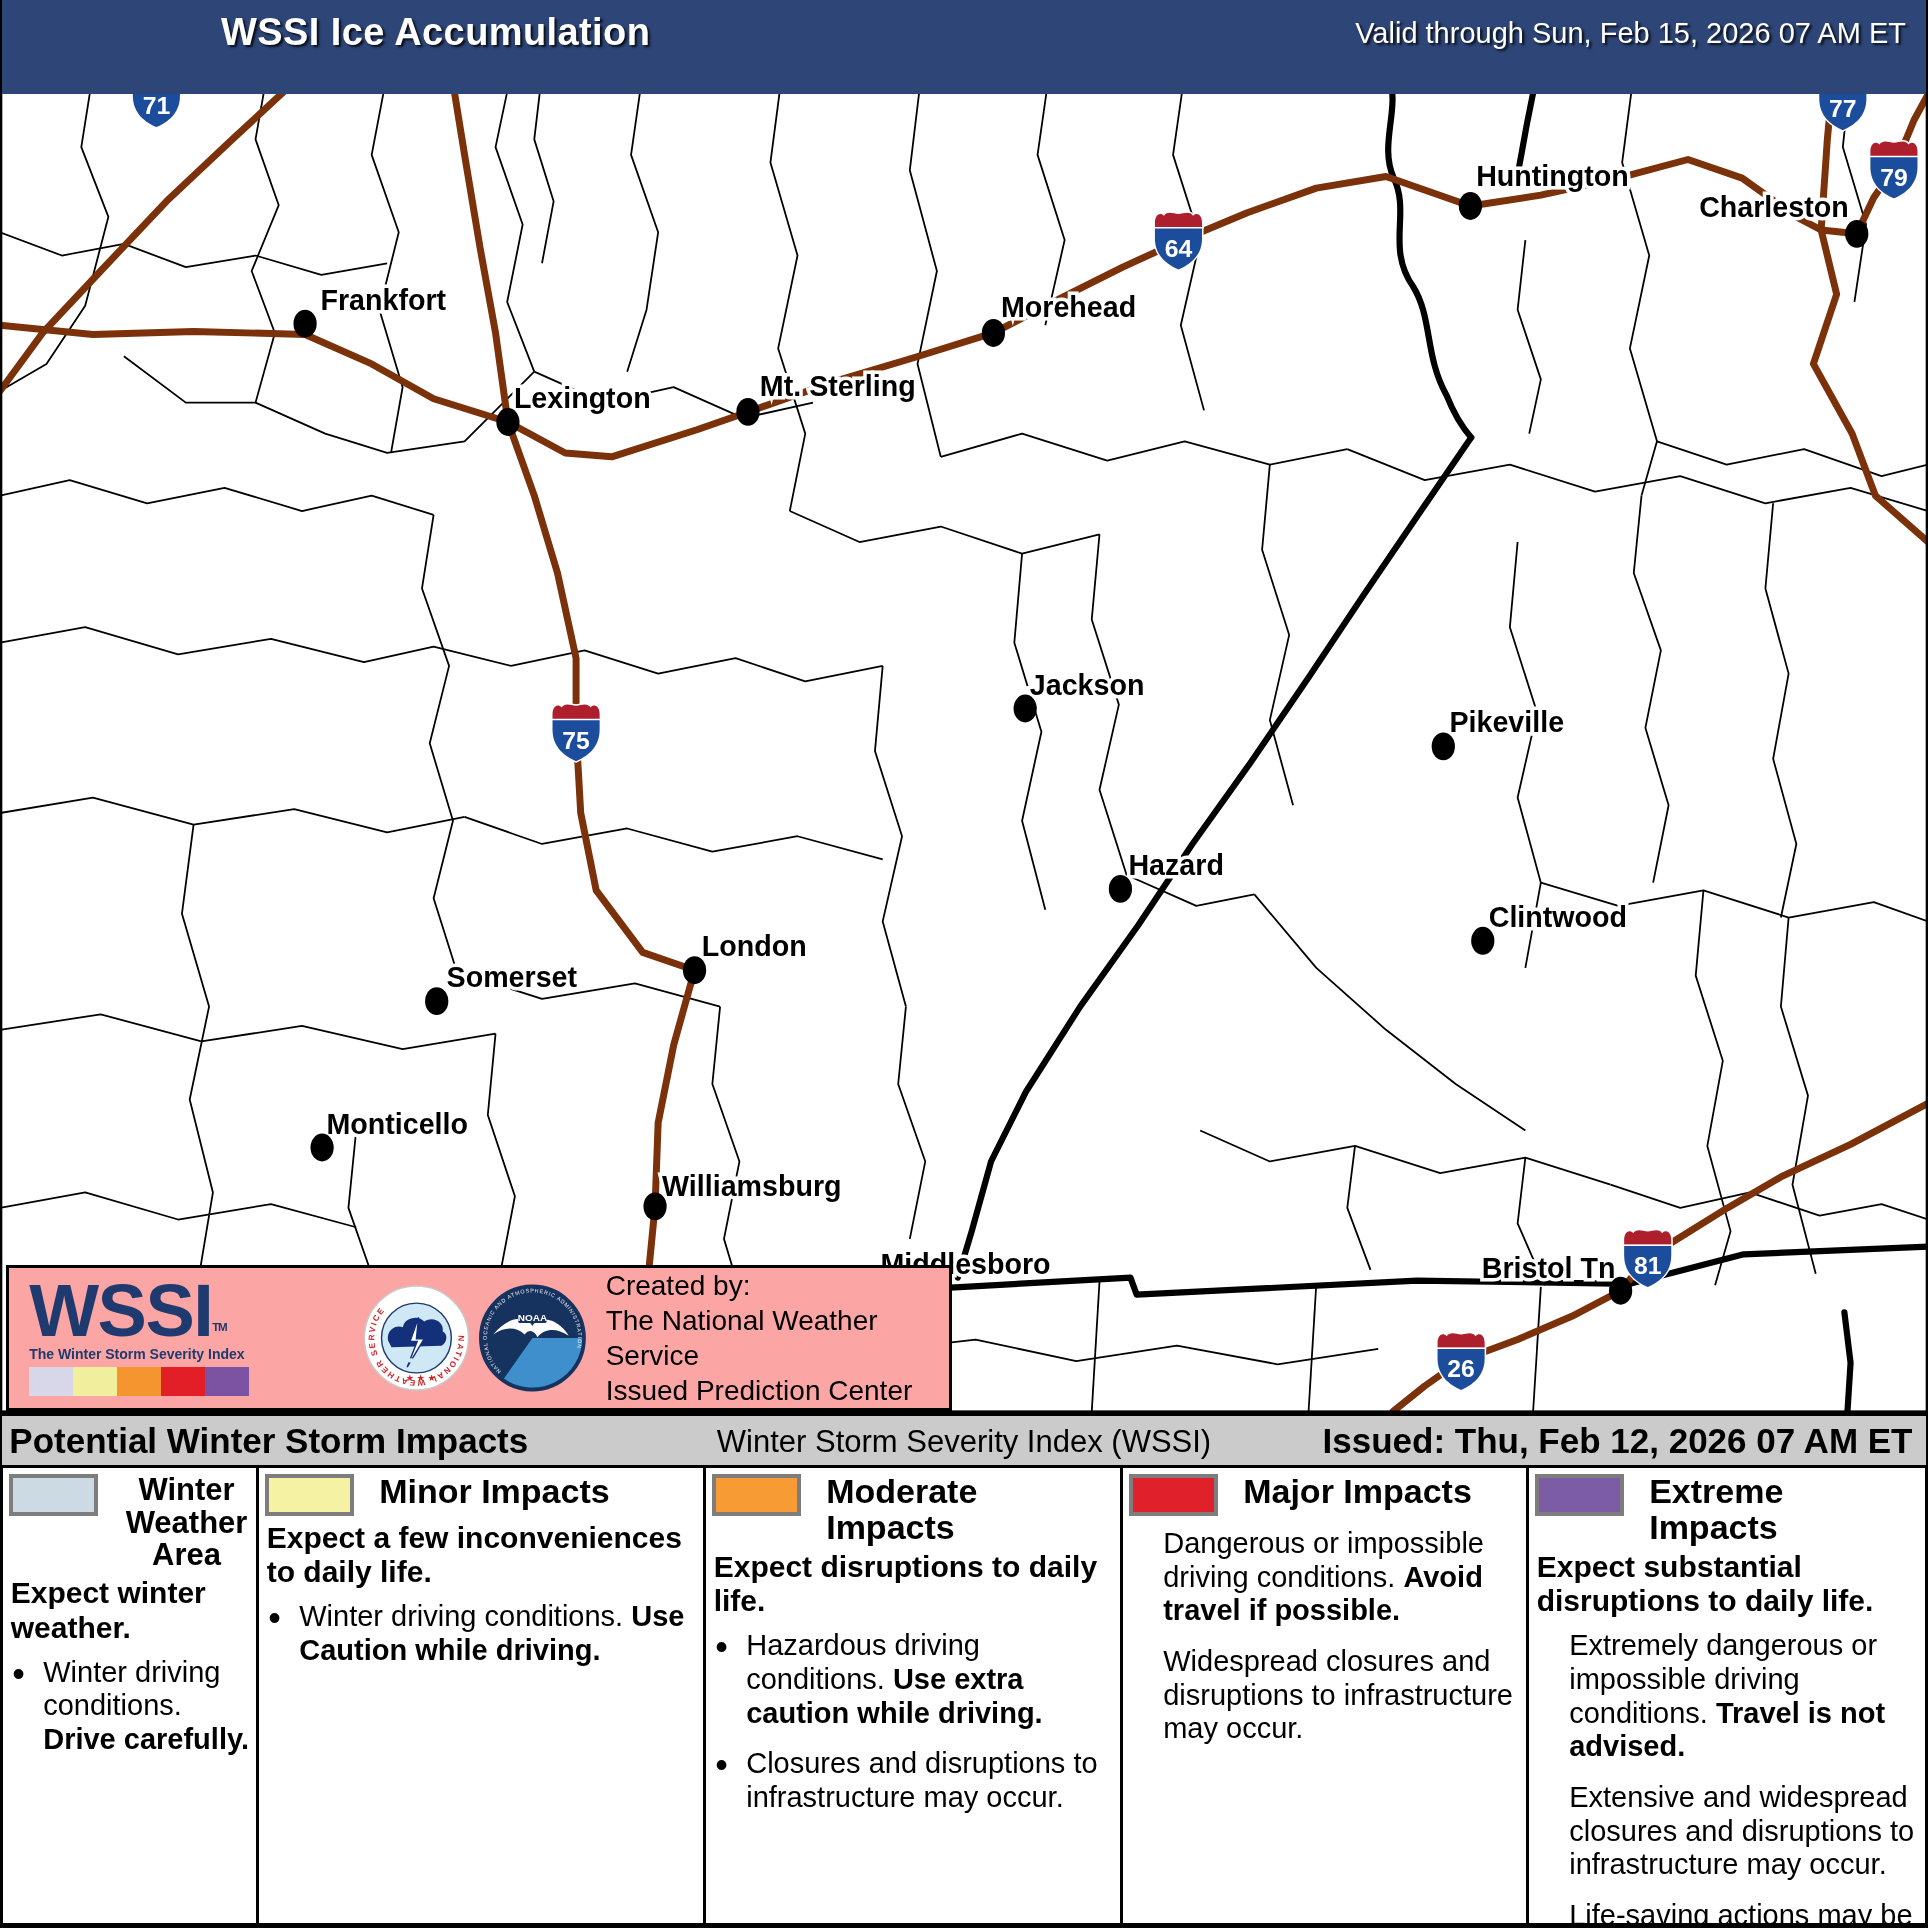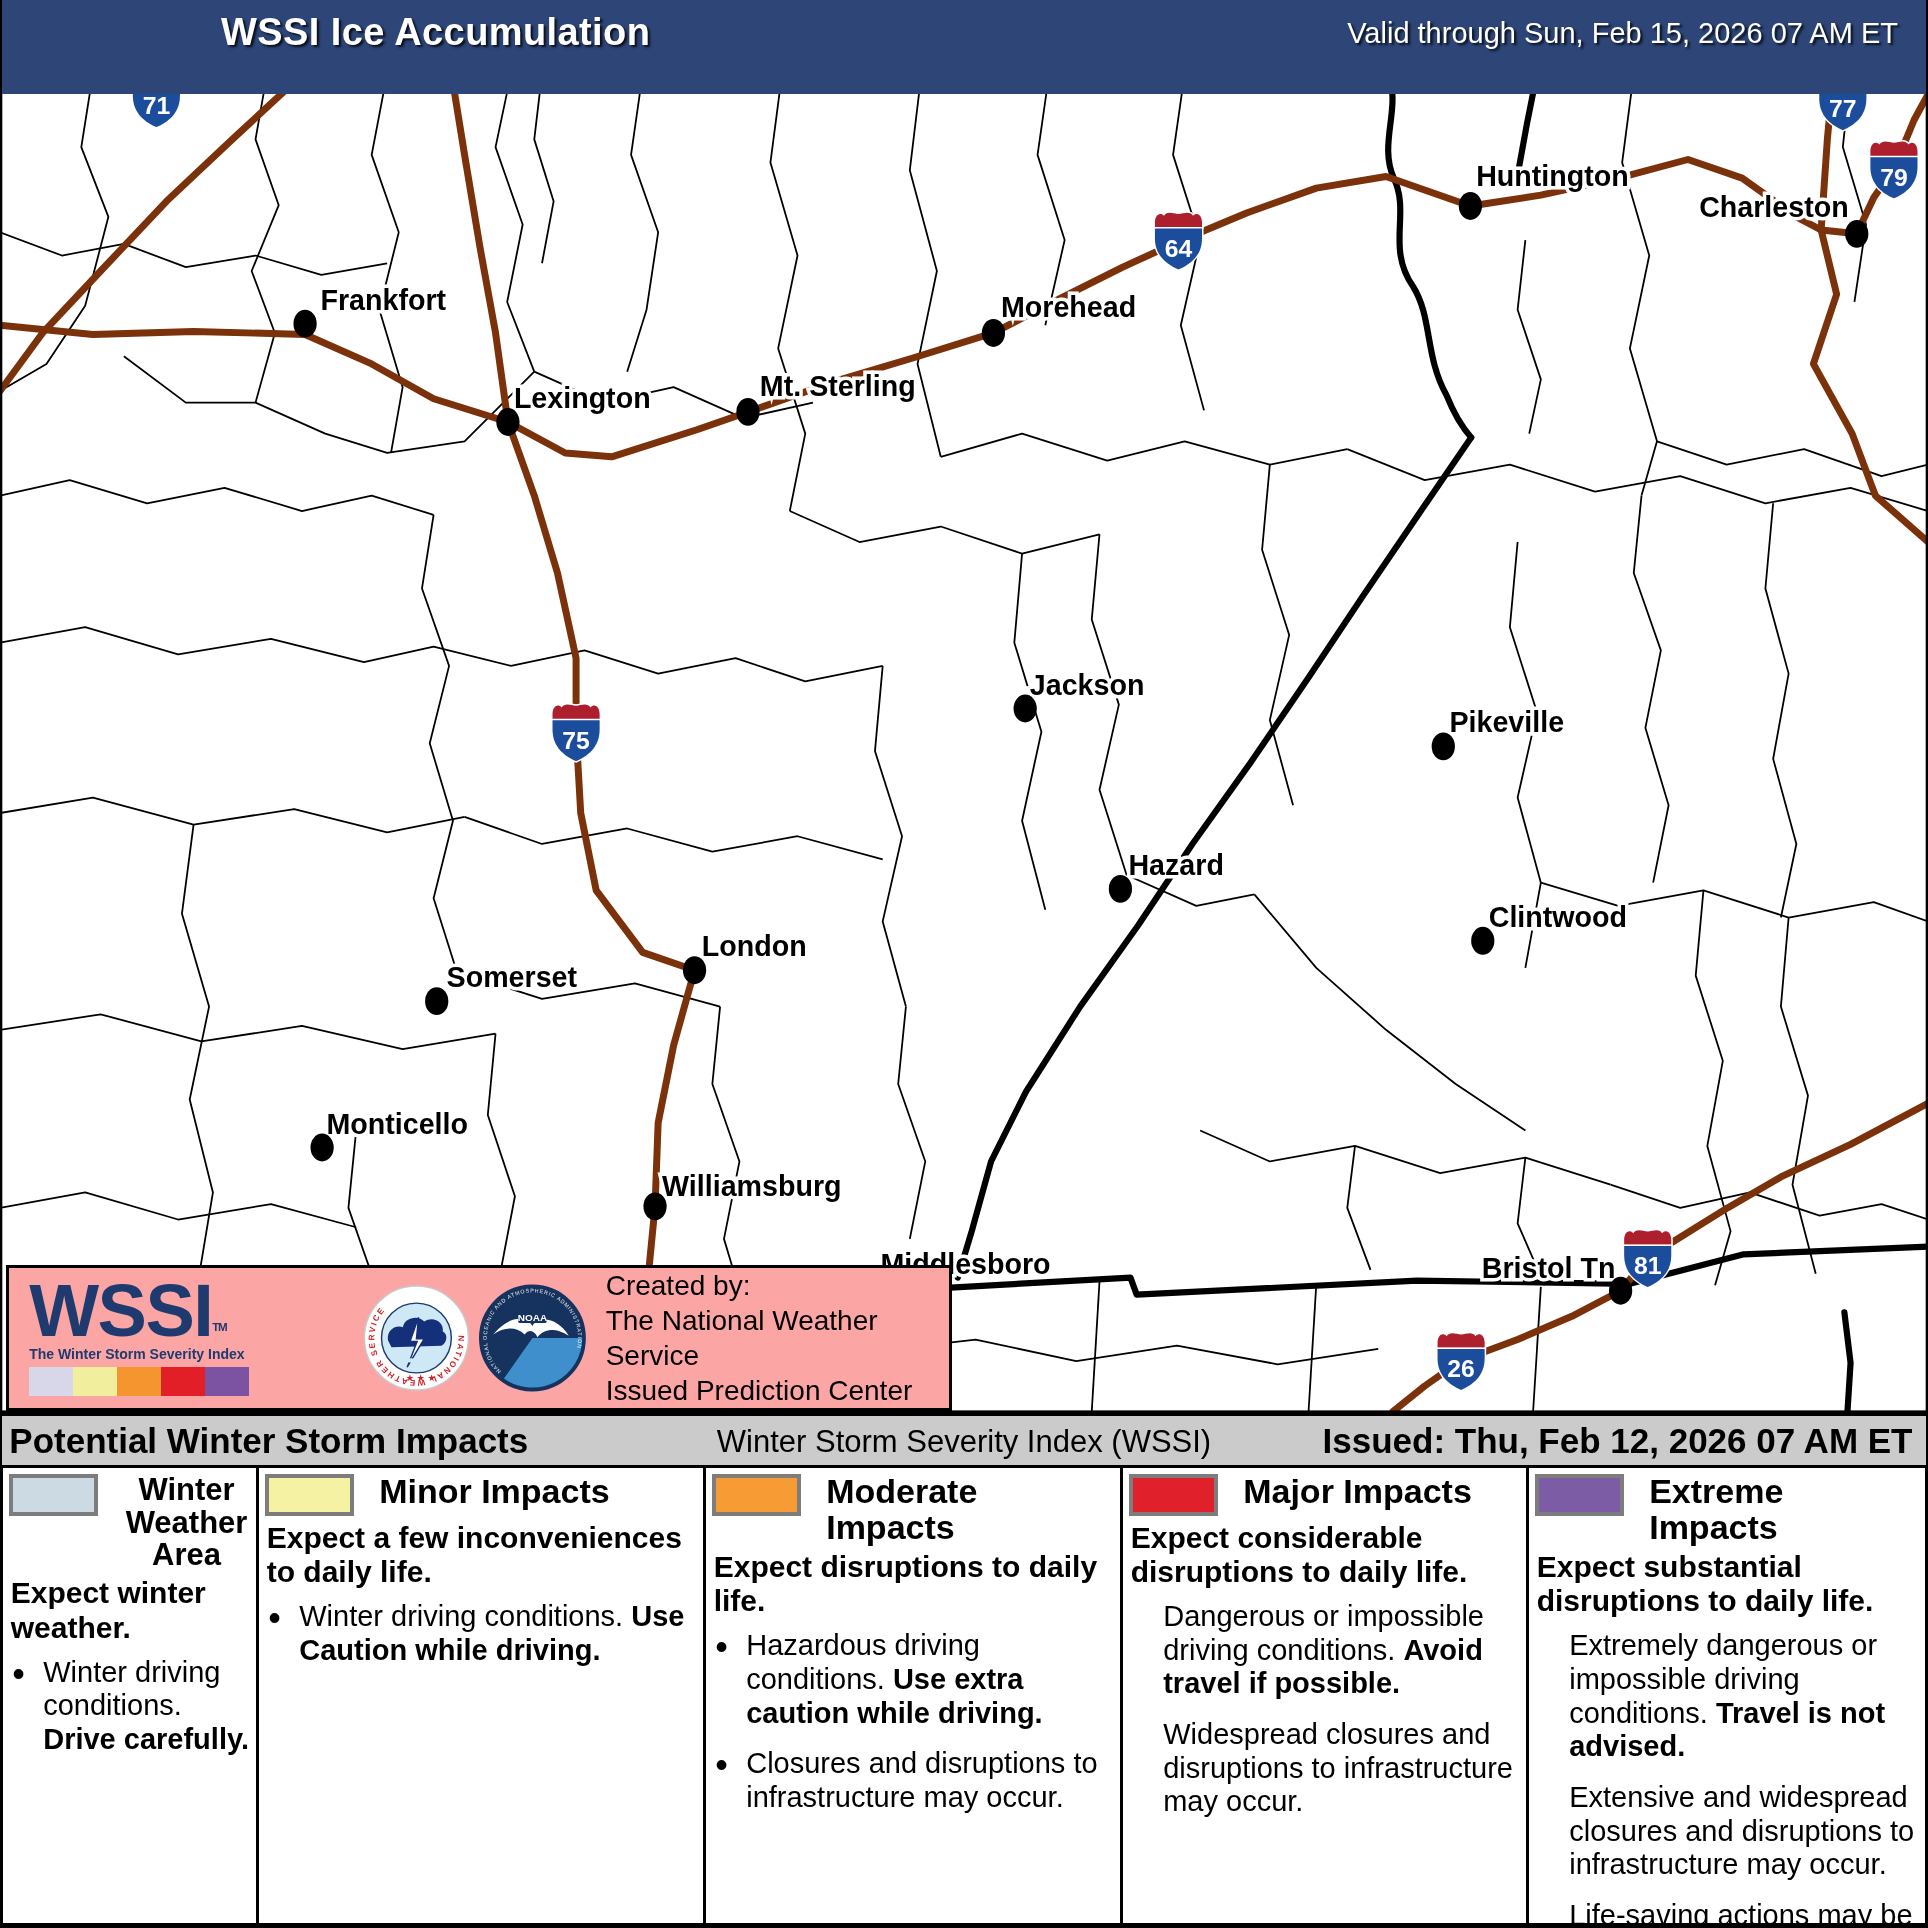--- a/index.html
+++ b/index.html
@@ -1,21 +1,21 @@
 <!DOCTYPE html>
 <html style="font-size:12.4px"><head>
 <meta charset="utf-8">
 <style>
   html,body{margin:0;padding:0;background:#fff;}
   body{width:1928px;height:1928px;position:relative;font-family:"Liberation Sans",sans-serif;overflow:hidden;}
   
   .hdr{position:absolute;left:0;top:0;width:1928px;height:94px;background:#2d4577;z-index:5;}
   .hdr-title{position:absolute;left:221px;top:11px;font-size:38px;font-weight:bold;color:#fff;
     text-shadow:2.3px 2.3px 2.3px rgba(0,0,0,.8);letter-spacing:0.4px;}
-  .hdr-valid{position:absolute;right:30px;top:17px;font-size:29px;color:#fff;
+  .hdr-valid{position:absolute;right:22px;top:17px;font-size:29px;color:#fff;
     text-shadow:2.3px 2.3px 2.3px rgba(0,0,0,.8);}
   
   #mapsvg{position:absolute;left:0;top:0;z-index:1;}
   .county{fill:none;stroke:#000;stroke-width:2.3;stroke-linejoin:round;}
   .state{fill:none;stroke:#000;stroke-width:8;stroke-linejoin:round;stroke-linecap:round;}
   .road{fill:none;stroke:#7b3109;stroke-width:9;stroke-linejoin:round;stroke-linecap:round;}
   .citylabel{font-family:"Liberation Sans",sans-serif;font-size:37px;font-weight:bold;fill:#000;
     stroke:#fff;stroke-width:9px;paint-order:stroke;text-anchor:middle;}
   .citydot{fill:#000;}
   .shieldnum{font-family:"Liberation Sans",sans-serif;font-size:41px;font-weight:bold;fill:#fff;text-anchor:middle;}
@@ -331,21 +331,20 @@
       <li><span>Hazardous driving conditions. </span><b>Use extra caution while driving.</b></li>
       <li><span>Closures and disruptions to infrastructure may occur.</span><b></b></li>
     </ul>
   </div>
 
   <div class="col c4">
     <div class="colhead">
       <span class="swatch" style="background: rgb(224, 32, 42);"></span>
       <span class="coltitle">Major Impacts</span>
     </div>
-    <div class="intro">Expect considerable disruptions to daily life.</div>
     <ul class="items">
       <li><span>Dangerous or impossible driving conditions. </span><b>Avoid travel if possible.</b></li>
       <li><span>Widespread closures and disruptions to infrastructure may occur.</span><b></b></li>
     </ul>
   </div>
 
   <div class="col c5">
     <div class="colhead">
       <span class="swatch" style="background: rgb(125, 92, 166);"></span>
       <span class="coltitle">Extreme Impacts</span>

